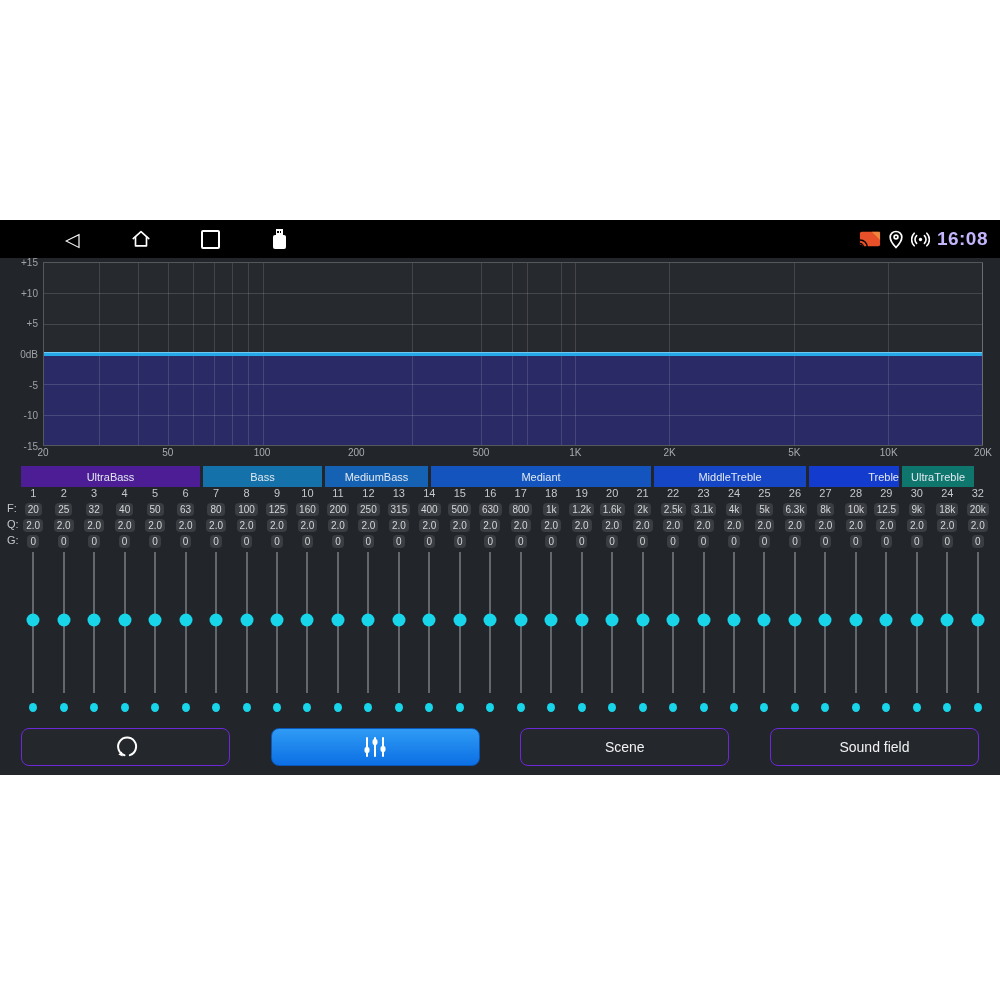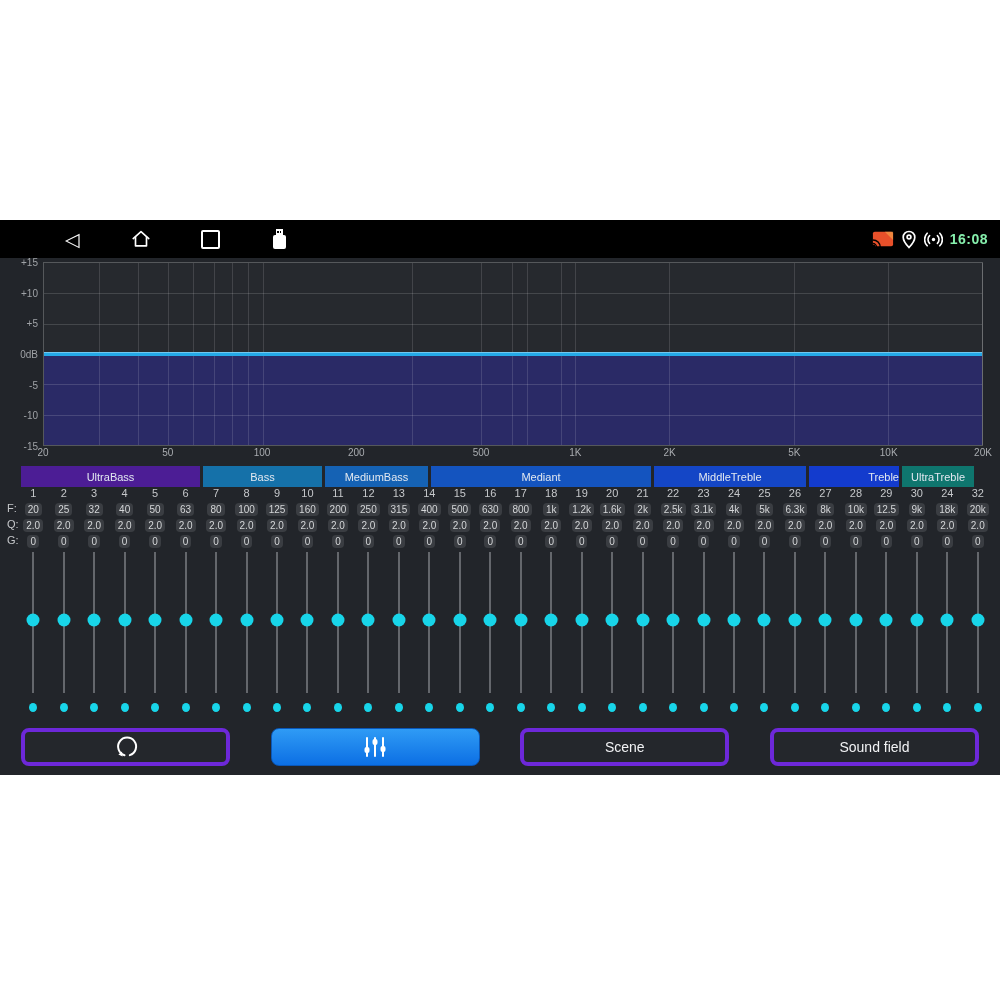--- a/index.html
+++ b/index.html
@@ -11,21 +11,21 @@
   .nav-icons{display:flex;align-items:center;gap:45px;padding-left:60px;}
   .nav-btn{width:24px;height:24px;display:flex;align-items:center;justify-content:center;color:#fff;}
   .back-glyph{font-size:19px;line-height:1;color:#fff;}
   .recents-box{width:15px;height:15px;border:2px solid #fff;border-radius:2px;}
   .usb{position:relative;width:13px;height:21px;}
   .usb .plug{position:absolute;top:0;left:3px;width:7px;height:6px;background:#fff;}
   .usb .plug i{position:absolute;top:2px;width:1.5px;height:2px;background:#000;}
   .usb .plug i.l{left:1.5px}.usb .plug i.r{right:1.5px}
   .usb .body{position:absolute;top:6px;left:0;width:13px;height:14px;background:#fff;border-radius:2px;}
   .status-right{margin-left:auto;display:flex;align-items:center;gap:7px;padding-right:12px;}
-  .time{color:#86efac;font-size:14px;font-weight:700;letter-spacing:.5px;text-align:right;}
+  .time{color:#c4b5fd;font-size:19px;font-weight:700;letter-spacing:.5px;text-align:right;}
 
   
   .plot{position:absolute;left:43px;top:42px;width:940px;height:184px;background:#26292e;
     border:1px solid rgba(255,255,255,.22);box-sizing:border-box;}
   .hline{position:absolute;left:0;width:100%;height:1px;background:rgba(255,255,255,.14);}
   .vline{position:absolute;top:0;width:1px;height:100%;background:rgba(255,255,255,.13);}
   .fill{position:absolute;left:0;top:50%;width:100%;height:50%;background:#2a2a66;}
   .zero-line{position:absolute;left:0;top:50%;width:100%;height:4px;transform:translateY(-50%);
     background:#25a9e8;box-shadow:inset 0 1px 0 rgba(255,255,255,.35);}
   .db-label{position:absolute;right:962px;transform:translateY(-50%);font-size:10px;color:#9fa2a6;white-space:nowrap;}
@@ -54,21 +54,21 @@
   .slider{position:relative;width:100%;height:100%;}
   .track{position:absolute;left:50%;top:0;width:2px;height:100%;transform:translateX(-50%);background:#64676c;}
   .thumb{position:absolute;left:50%;top:48.5%;width:13px;height:13px;border-radius:50%;
     transform:translate(-50%,-50%);background:#18d5e9;}
   .dotrow{top:478px;height:18px;}
   .dot{width:8px;height:9px;border-radius:50%;background:#18d5e9;}
 
   
   .btnrow{position:absolute;left:0;top:508px;width:1000px;display:flex;justify-content:space-between;
     padding:0 21px;box-sizing:border-box;}
-  .btn{width:209px;height:38px;border-radius:8px;background:#24272c;border:4px solid #6d28d9;
+  .btn{width:209px;height:38px;border-radius:8px;background:#24272c;border:1px solid #6d28d9;
     display:flex;align-items:center;justify-content:center;color:#f1f2f4;font-size:14px;box-sizing:border-box;}
   .btn.active{background:linear-gradient(180deg,#2f9bf5 0%,#0c6fe4 100%);border:1px solid #0a57b8;}
 </style>
 </head>
 <body>
 
 <div class="screen">
 
   <div class="statusbar">
     <div class="nav-icons">

